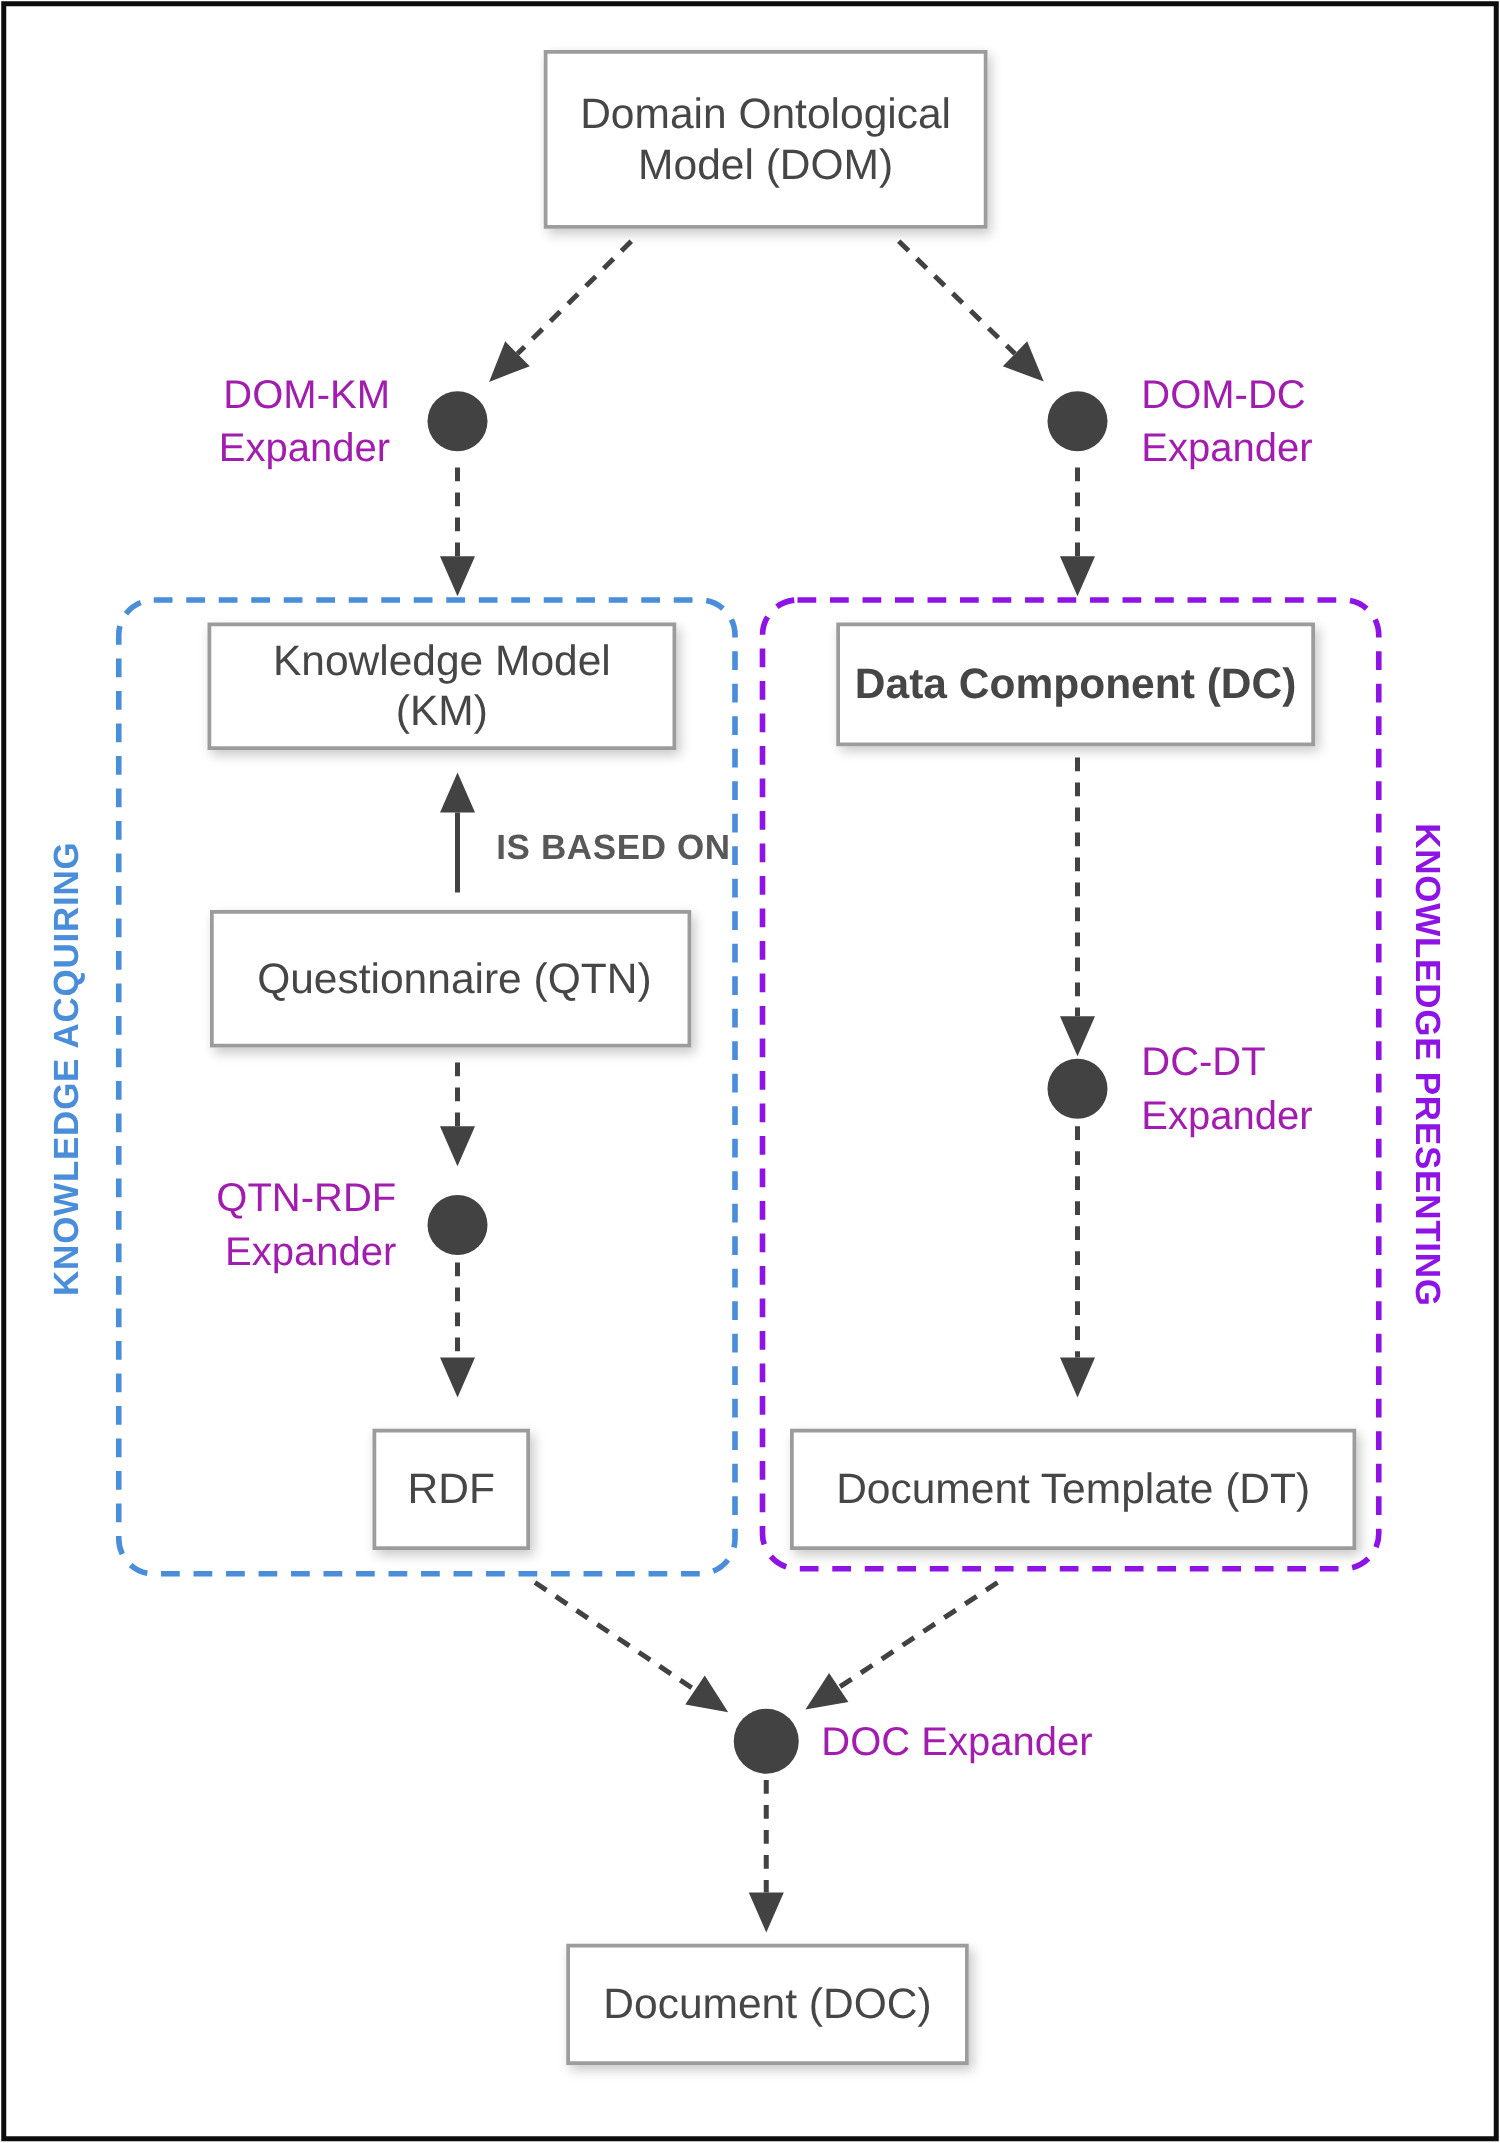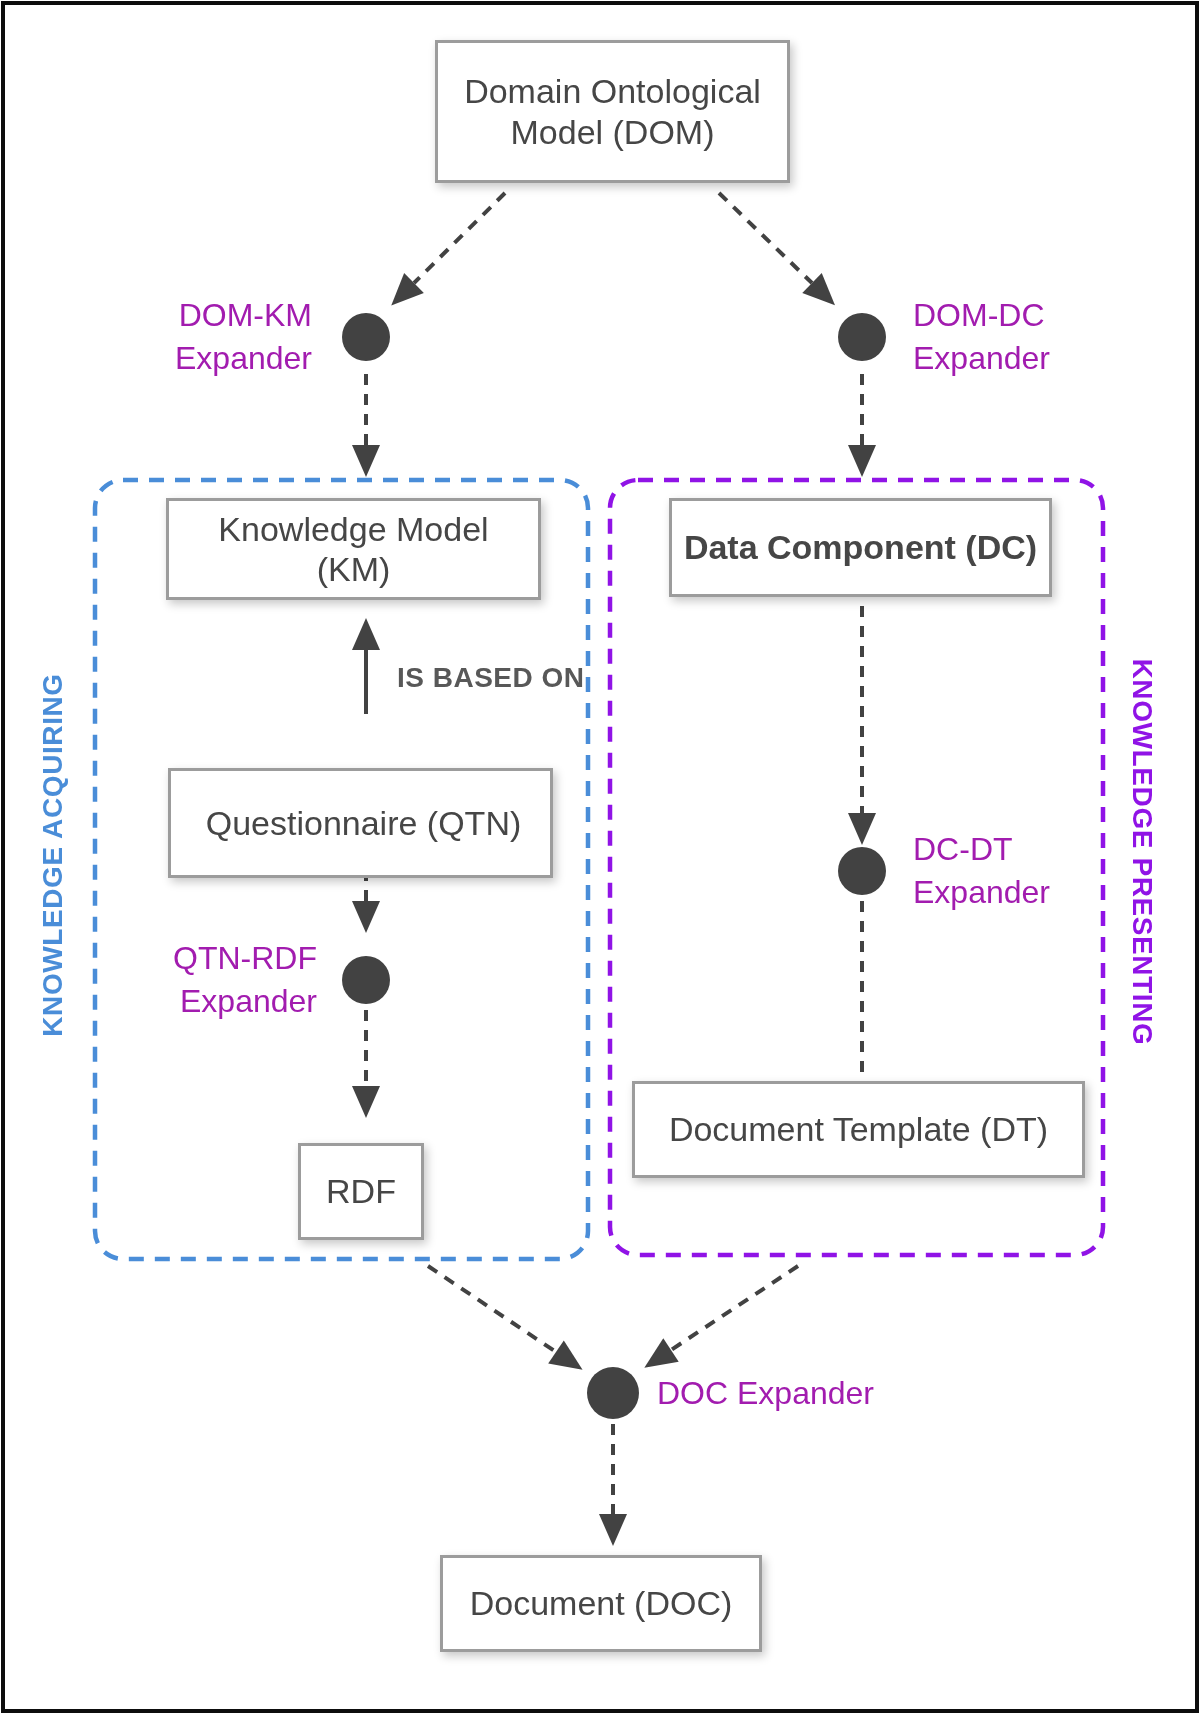--- a/index.html
+++ b/index.html
@@ -76,37 +76,37 @@
   </svg>
 
   <div class="box" style="left:435px;top:40px;width:355px;height:143px;">
     <span>Domain Ontological Model (DOM)</span>
   </div>
 
   <div class="box" style="left:150px;top:498px;width:375px;height:102px;margin-left:16px;">
     <span>Knowledge Model (KM)</span>
   </div>
 
-  <div class="box" style="left:168px;top:768px;width:385px;height:110px;padding-left:16px;">
+  <div class="box" style="left:168px;top:728px;width:385px;height:110px;padding-left:16px;">
     <span>Questionnaire (QTN)</span>
   </div>
 
   <div class="box" style="left:298px;top:1143px;width:126px;height:97px;">
     <span>RDF</span>
   </div>
 
   <div class="box" style="left:669px;top:498px;width:383px;height:99px;font-weight:bold;">
     <span>Data Component (DC)</span>
   </div>
 
-  <div class="box" style="left:632px;top:1081px;width:453px;height:97px;">
+  <div class="box" style="left:632px;top:1143px;width:453px;height:97px;">
     <span>Document Template (DT)</span>
   </div>
 
-  <div class="box" style="left:440px;top:1555px;width:322px;height:97px;">
+  <div class="box" style="left:453px;top:1555px;width:322px;height:97px;">
     <span>Document (DOC)</span>
   </div>
 
   <div class="lbl right" style="left:52px;top:294px;width:260px;">DOM-KM
 Expander</div>
 
   <div class="lbl left" style="left:913px;top:294px;width:260px;">DOM-DC
 Expander</div>
 
   <div class="lbl right" style="left:57px;top:937px;width:260px;">QTN-RDF

